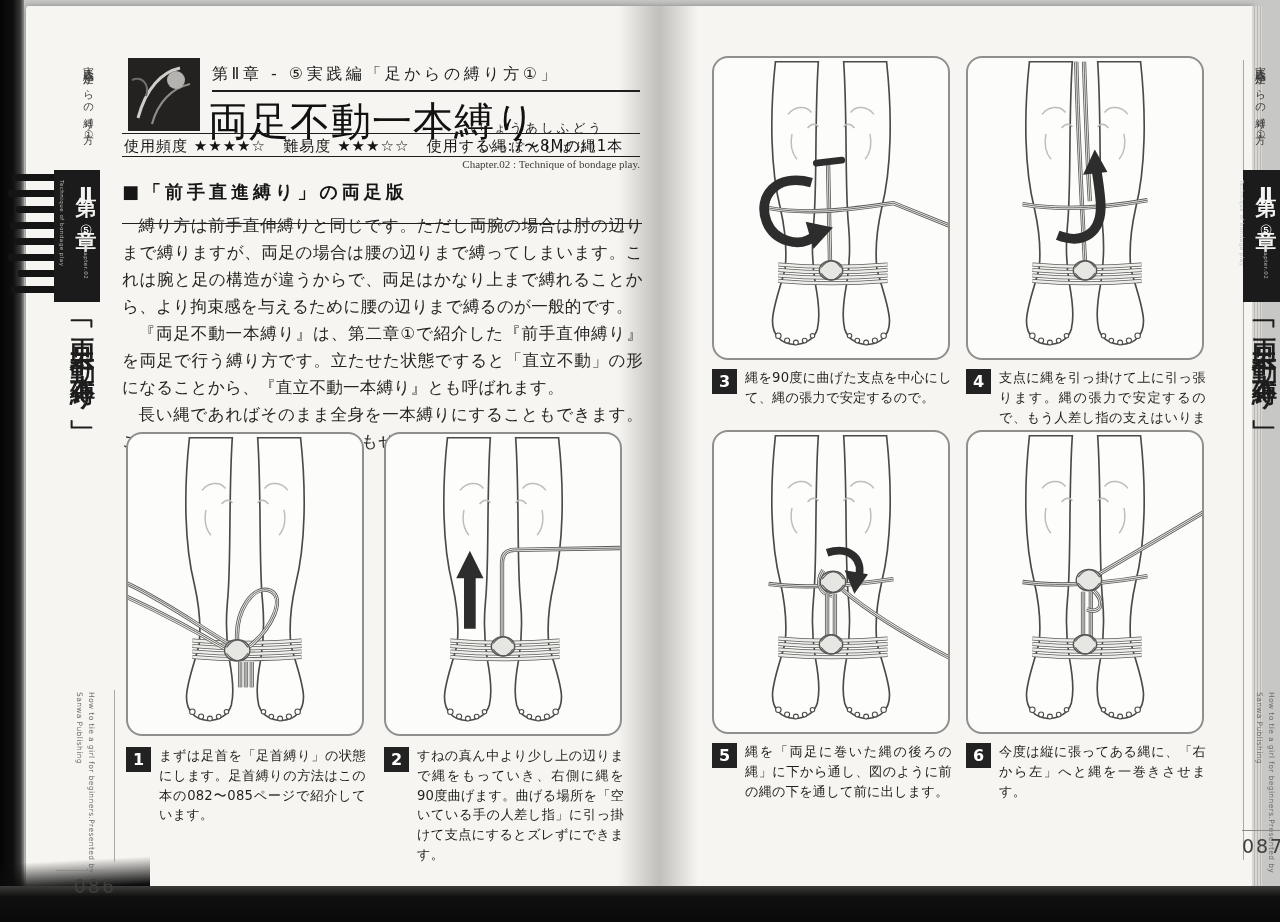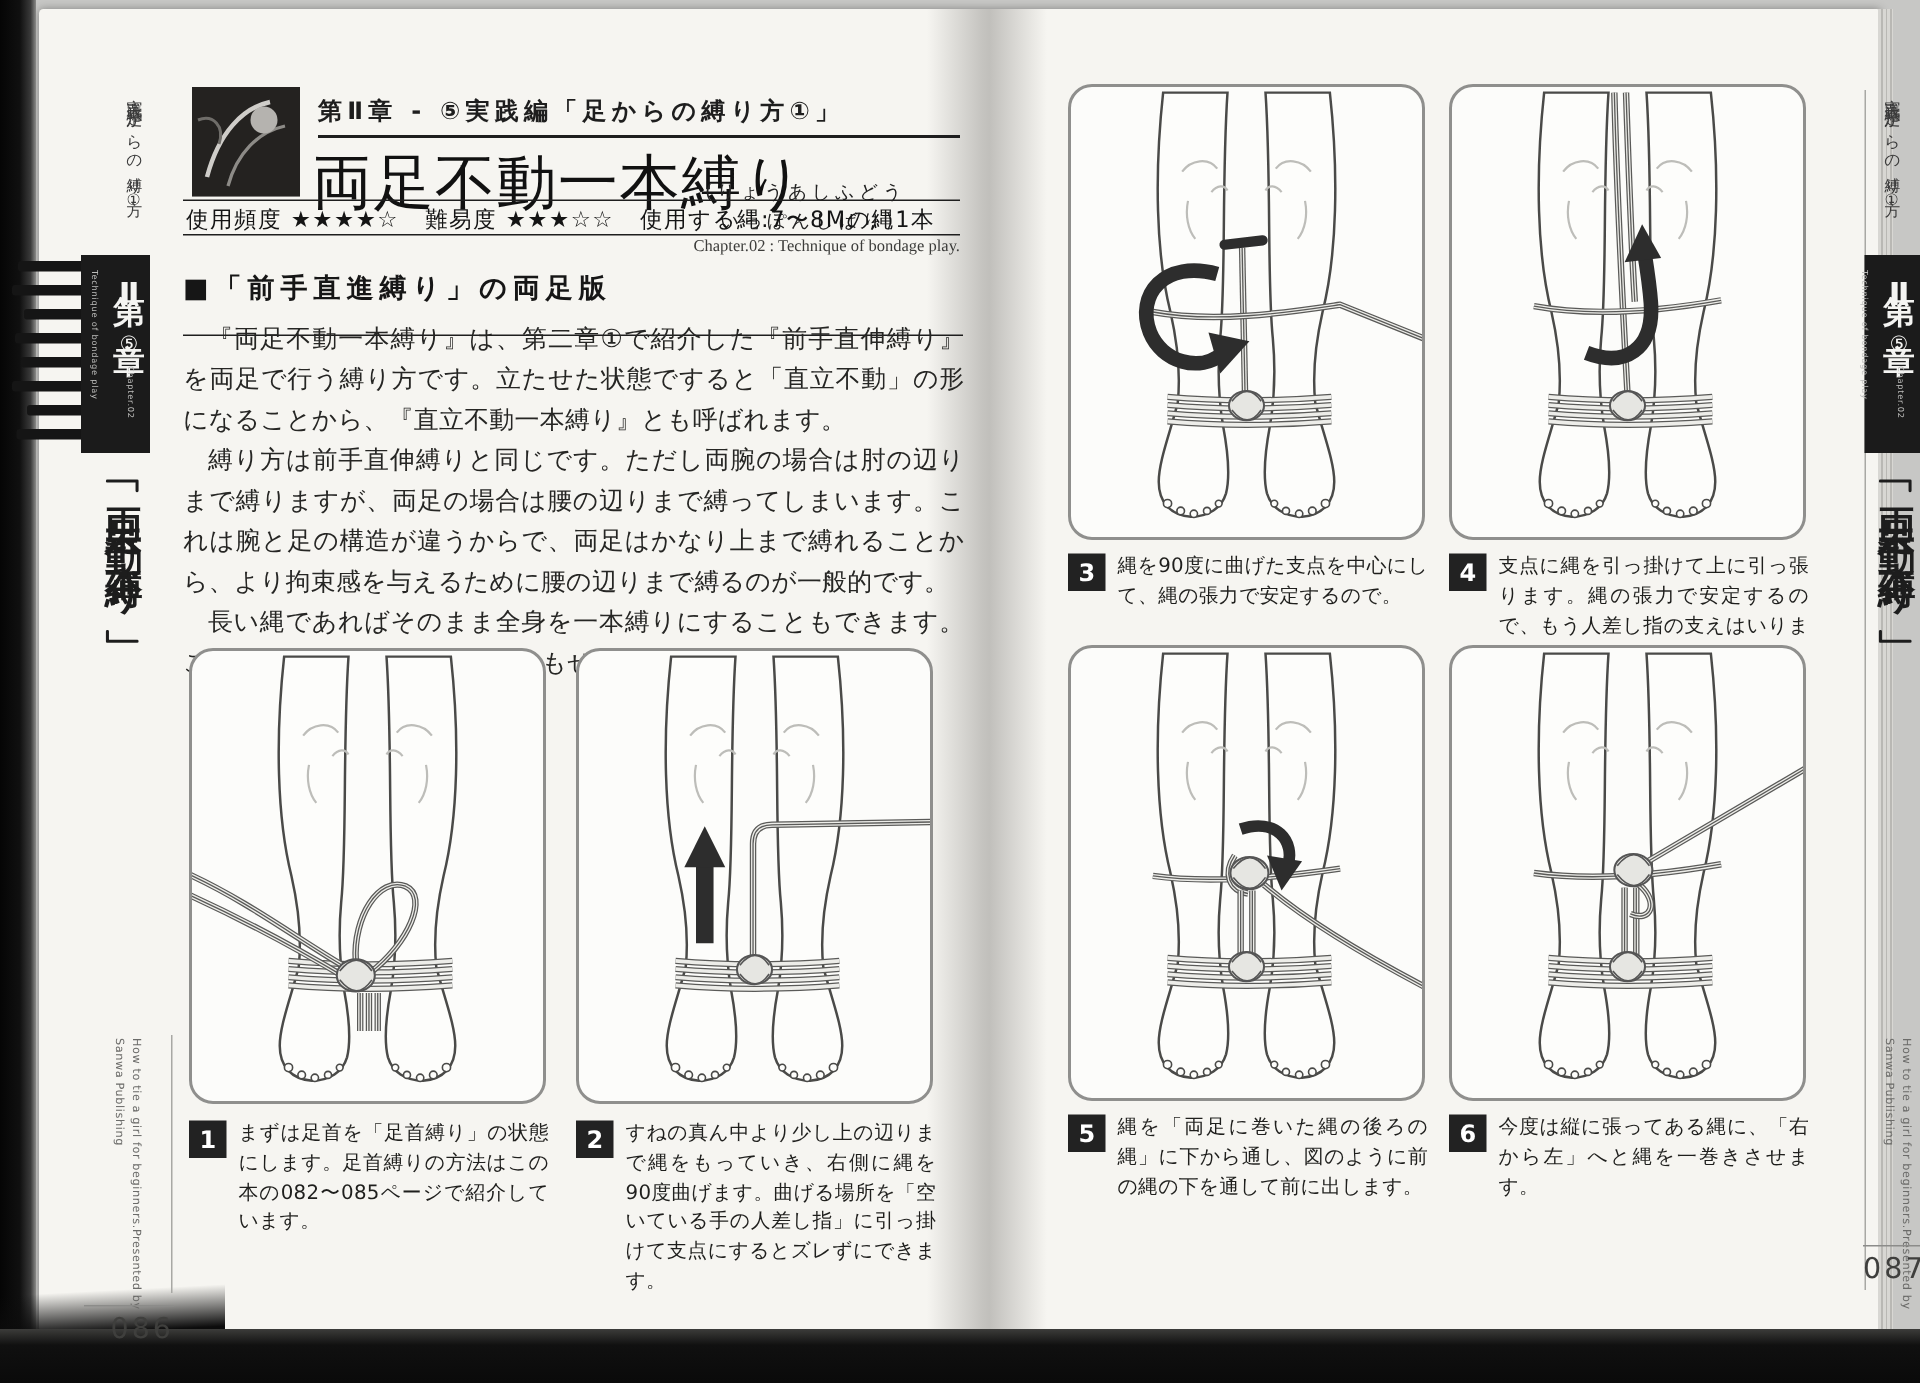--- a/index.html
+++ b/index.html
@@ -37,21 +37,21 @@
   .chapter-tab .tiny { font-size:5.5px; color:#bdbdbb; letter-spacing:.5px; margin-top:6px; }
   .vtitle { position:absolute; font-size:25px; font-weight:600; color:#1d1d1d; letter-spacing:7px; }
   .credit { position:absolute; font-size:7.5px; color:#6b6b69; letter-spacing:.4px; line-height:1.5; }
   .pagenum-block { position:absolute; }
   .pagenum-rule { height:1px; background:#8c8c8a; margin-bottom:4px; }
   .pagenum { font-size:19px; color:#3f3f3d; letter-spacing:2px; }
   .margin-vrule { position:absolute; width:1px; background:#a8a8a4; }
 
   
   .thumb { position:absolute; left:128px; top:58px; width:72px; height:73px; background:#262422; overflow:hidden; }
-  .chapter-line { position:absolute; left:212px; top:64px; width:428px; font-size:16px; font-weight:bold;
+  .chapter-line { position:absolute; left:212px; top:64px; width:428px; font-size:16px; font-weight:normal;
     color:#1e1e1e; letter-spacing:3.5px; white-space:nowrap; }
   .chapter-line-rule { position:absolute; left:212px; top:90px; width:428px; height:2px; background:#1e1e1e; }
   .big-title { position:absolute; left:208px; top:94px; font-size:40px; font-weight:400; color:#111;
     letter-spacing:1px; white-space:nowrap; transform:scaleY(1.0); }
   .reading { position:absolute; left:470px; top:100px; font-size:12.5px; color:#222; letter-spacing:3px; line-height:1.5;margin-top:19px; }
   .stats-row { position:absolute; left:122px; top:133px; width:518px; border-top:1.5px solid #1e1e1e;
     border-bottom:1.5px solid #1e1e1e; padding:3px 0 0 2px; font-size:15px; color:#141414;
     letter-spacing:1px; white-space:nowrap; }
   .stats-row b { font-weight:bold; }
   .chapter-en { position:absolute; left:122px; top:158px; width:518px; text-align:right;
@@ -133,22 +133,22 @@
     <span>使用頻度</span>
     <b>★★★★☆</b>&nbsp;&nbsp;
     <span>難易度</span>
     <b>★★★☆☆</b>&nbsp;&nbsp;
     <span>使用する縄:7〜8Mの縄1本</span>
   </div>
   <div class="chapter-en">Chapter.02 : Technique of bondage play.</div>
 
   <div class="section-heading">■「前手直進縛り」の両足版</div>
   <div class="bodytext">
+    <p>縛り方は前手直伸縛りと同じです。ただし両腕の場合は肘の辺りまで縛りますが、両足の場合は腰の辺りまで縛ってしまいます。これは腕と足の構造が違うからで、両足はかなり上まで縛れることから、より拘束感を与えるために腰の辺りまで縛るのが一般的です。</p>
     <p>『両足不動一本縛り』は、第二章①で紹介した『前手直伸縛り』を両足で行う縛り方です。立たせた状態ですると「直立不動」の形になることから、『直立不動一本縛り』とも呼ばれます。</p>
-    <p>縛り方は前手直伸縛りと同じです。ただし両腕の場合は肘の辺りまで縛りますが、両足の場合は腰の辺りまで縛ってしまいます。これは腕と足の構造が違うからで、両足はかなり上まで縛れることから、より拘束感を与えるために腰の辺りまで縛るのが一般的です。</p>
     <p>長い縄であればそのまま全身を一本縛りにすることもできます。この縛り方を覚えたら、そちらもぜひ試してみてください。</p>
   </div>
 
   <div class="panel" style="left:126px; top:432px;">
     <div class="panel-art" style="width: 100%; height: 100%;">
         <svg viewBox="0 0 240 300" preserveAspectRatio="xMidYMid meet">
           <path d="M63,0 C57,55 58,110 68,150 C73,172 75,192 73,212 C68,232 60,252 60,266 C60,280 68,289 82,290 C94,290 103,284 106,274 C109,262 107,244 104,228 C101,210 100,190 102,168 C106,130 103,60 107,0 Z" fill="#fdfdfb" stroke="#4a4a48" stroke-width="1.7"></path>
           <path d="M177,0 C183,55 182,110 172,150 C167,172 165,192 167,212 C172,232 180,252 180,266 C180,280 172,289 158,290 C146,290 137,284 134,274 C131,262 133,244 136,228 C139,210 140,190 138,168 C134,130 137,60 133,0 Z" fill="#fdfdfb" stroke="#4a4a48" stroke-width="1.7"></path>
           <path d="M76,54 C82,46 94,44 100,52 M80,74 C78,84 80,94 85,100 M96,68 C100,63 105,63 107,67" fill="none" stroke="#bdbdb9" stroke-width="1.5"></path>
           <path d="M164,54 C158,46 146,44 140,52 M160,74 C162,84 160,94 155,100 M144,68 C140,63 135,63 133,67" fill="none" stroke="#bdbdb9" stroke-width="1.5"></path>

